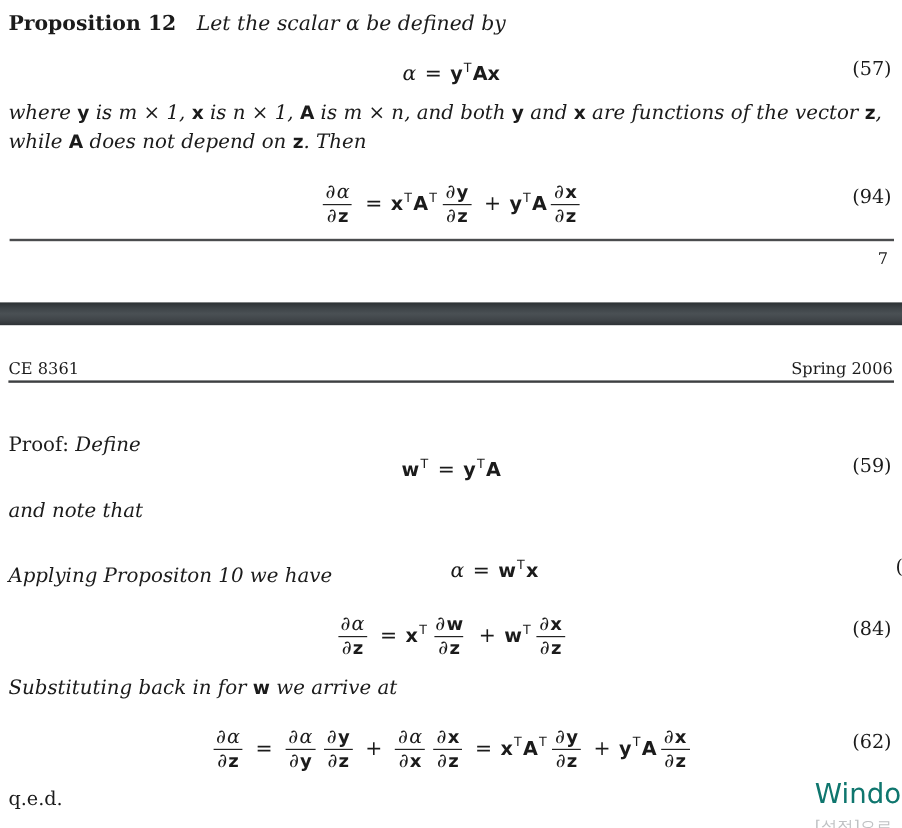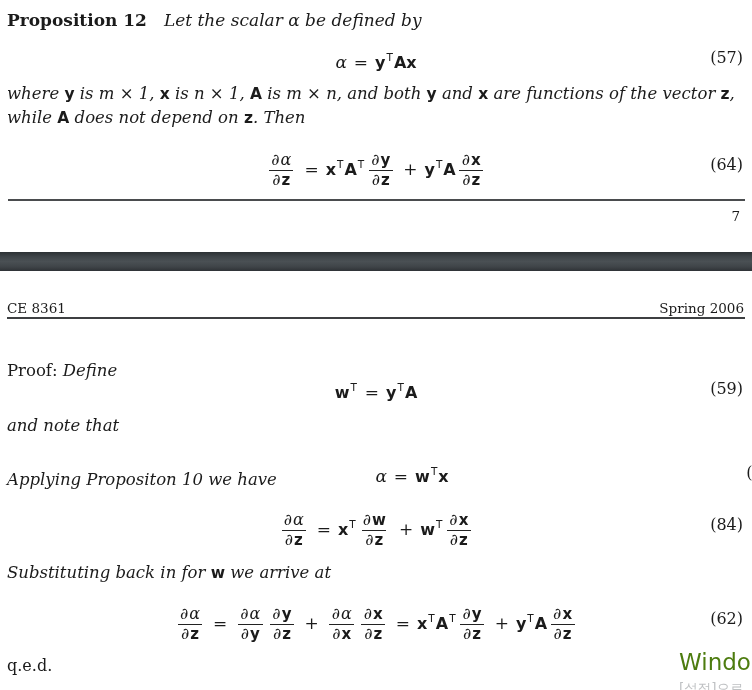--- a/index.html
+++ b/index.html
@@ -23,21 +23,21 @@
   .math{font-size:17px;white-space:nowrap;}
   .frac{display:inline-flex;flex-direction:column;align-items:center;vertical-align:middle;margin:0 3px;}
   .frac .num,.frac .den{display:block;text-align:center;font-size:16px;line-height:1.18;padding:0 3px;}
   .frac .den{border-top:1.4px solid #222;}
   .eqnum{position:absolute;right:9px;top:50%;transform:translateY(-50%);font-size:16px;font-style:normal;}
   .rule{position:absolute;background:#4a4c4e;height:2px;}
   .band{position:absolute;left:0;width:100%;top:252px;height:19px;
     background:linear-gradient(180deg,#2c3134 0%,#3e4448 25%,#4a5054 50%,#3f4448 78%,#2e3236 100%);}
   .hdr{font-size:13.5px;font-style:normal;}
   .pgnum{font-size:13.5px;font-style:normal;}
-  .wm1{font-family:"DejaVu Sans", sans-serif;font-size:23px;color:#4d7c0f;white-space:nowrap;}
+  .wm1{font-family:"DejaVu Sans", sans-serif;font-size:23px;color:#0f766e;white-space:nowrap;}
   .wm2{font-family:"DejaVu Sans", sans-serif;font-size:13.5px;color:#bfc1c3;white-space:nowrap;}
 </style>
 </head>
 <body>
 
 <div class="abs line" style="left:7px;top:10px;font-size:17px;"><span class="bf">Proposition 12</span><span class="rm">  </span><span class="it">Let the scalar </span><span class="mi">α</span><span class="it"> be defined by</span></div>
 
 <div class="eqrow" style="top:42px;height:30px;">
   <span class="math"><span class="mi">α</span><span class="op">=</span><span class="vt"><span class="vec">y</span><span class="supT">T</span></span><span class="vec">A</span><span class="vec">x</span></span>
   <span class="eqnum">(57)</span>
@@ -50,21 +50,21 @@
   <span class="math"><span class="frac">
         <span class="num"><span class="pd">∂</span><span class="mi">α</span></span>
         <span class="den"><span class="pd">∂</span><span class="vec">z</span></span>
       </span><span class="op">=</span><span class="vt"><span class="vec">x</span><span class="supT">T</span></span><span class="vt"><span class="vec">A</span><span class="supT">T</span></span><span class="frac">
         <span class="num"><span class="pd">∂</span><span class="vec">y</span></span>
         <span class="den"><span class="pd">∂</span><span class="vec">z</span></span>
       </span><span class="op">+</span><span class="vt"><span class="vec">y</span><span class="supT">T</span></span><span class="vec">A</span><span class="frac">
         <span class="num"><span class="pd">∂</span><span class="vec">x</span></span>
         <span class="den"><span class="pd">∂</span><span class="vec">z</span></span>
       </span></span>
-  <span class="eqnum">(64)</span>
+  <span class="eqnum">(94)</span>
 </div>
 
 <div class="rule" style="left:8px;right:7px;top:199px;"></div>
 <div class="abs pgnum" style="right:12px;top:208px;">7</div>
 
 <div class="band"></div>
 
 <div class="abs hdr" style="left:7px;top:300px;">CE 8361</div>
 <div class="abs hdr" style="right:8px;top:300px;">Spring 2006</div>
 <div class="rule" style="left:7px;right:7px;top:317px;background:#3d3f41;"></div>

